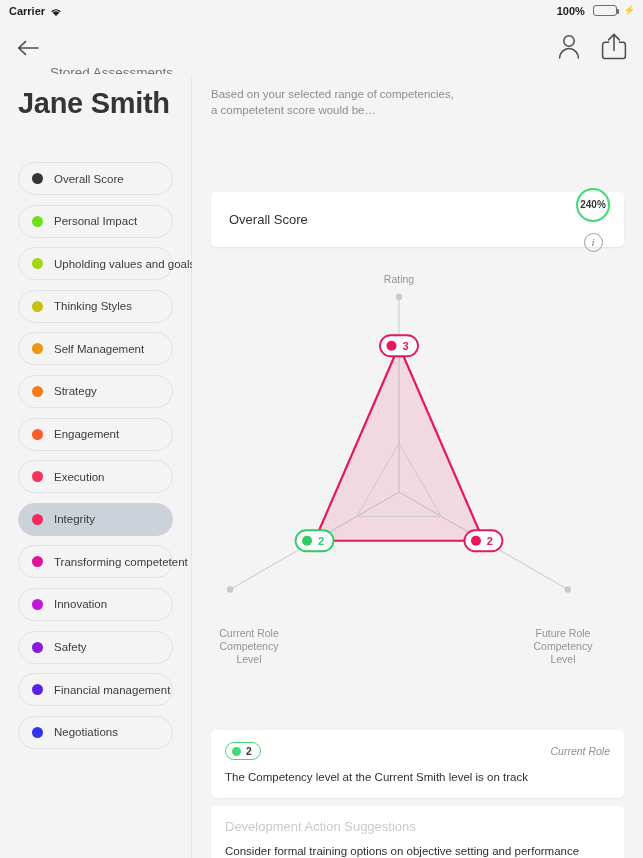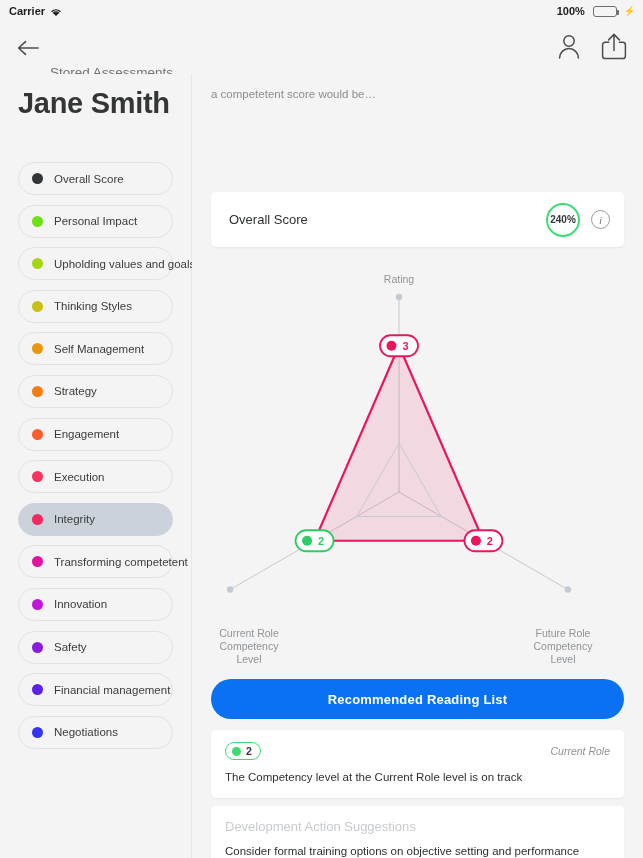--- a/index.html
+++ b/index.html
@@ -12,21 +12,21 @@
   .app { position: relative; width: 643px; height: 858px; background: #6d28d9; }
 
   
   .statusbar {
     position: absolute; top: 0; left: 0; width: 643px; height: 22px;
     display: flex; align-items: center; font-size: 11px; color: #1c1c1c;
     font-weight: bold; background: #f4f4f4;
   }
   .sb-left { position: absolute; left: 9px; display: flex; align-items: center; gap: 5px; }
   .sb-center { position: absolute; left: 0; width: 643px; text-align: center; margin-top: 44px; }
-  .sb-right { position: absolute; right: 7px; display: flex; align-items: center; gap: 8px; }
+  .sb-right { position: absolute; right: 7px; display: flex; gap: 8px; }
   .wifi-icon { display: inline-block; width: 12px; height: 10px; position: relative; top: 1px; }
   .batt {
     width: 24px; height: 11px; border: 1px solid #6e6e6e; border-radius: 3px;
     position: relative; padding: 1px;
   }
   .batt-fill { height: 100%; background: #4cd964; border-radius: 1px; }
   .batt::after {
     content: ""; position: absolute; right: -3px; top: 3px;
     width: 2px; height: 5px; background: #6e6e6e; border-radius: 0 1px 1px 0;
   }
@@ -64,21 +64,21 @@
   
   .main { position: absolute; top: 74px; left: 192px; width: 451px; height: 784px; background: #f4f4f4; }
   .intro { margin: 12px 0 0 19px; font-size: 11.5px; line-height: 16px; color: #8b8d90; }
 
   .score-card {
     position: absolute; top: 118px; left: 19px; width: 413px; height: 55px;
     background: #fff; border-radius: 5px; display: flex; align-items: center;
     box-shadow: 0 1px 2px rgba(0,0,0,0.07);
   }
   .score-label { font-size: 13px; color: #2e3133; margin-left: 18px; font-weight: 500; }
-  .score-right { position: absolute; right: 14px; display: flex; align-items: center; gap: 11px; }
+  .score-right { position: absolute; right: 14px; display: flex; align-items: center; gap: 11px; flex-direction: column; }
   .score-ring {
     width: 34px; height: 34px; border-radius: 50%; border: 2.5px solid #3ddc72;
     display: flex; align-items: center; justify-content: center;
     font-size: 10px; font-weight: bold; color: #33383b;
   }
   .info-ring {
     width: 19px; height: 19px; border-radius: 50%; border: 1px solid #9a9da0;
     display: flex; align-items: center; justify-content: center;
     font-size: 11px; color: #76797c; font-family: "Liberation Serif", serif; font-style: italic;
   }
@@ -222,20 +222,21 @@
         </div>
         <div class="comp-item">
           <span class="comp-dot" style="background: rgb(51, 51, 240);"></span>
           <span class="comp-label">Negotiations</span>
         </div>
       </div>
   </div>
 
   <div class="main">
     <div class="intro">
+      <div>Based on your selected range of competencies,</div>
       <div>a competetent score would be…</div>
     </div>
 
     <div class="score-card">
       <div class="score-label">Overall Score</div>
       <div class="score-right">
         <div class="score-ring">240%</div>
         <div class="info-ring">i</div>
       </div>
     </div>
@@ -264,31 +265,30 @@
             <rect x="-19" y="-10.5" width="38" height="21" rx="10.5" fill="#ffffff" stroke="#e8175d" stroke-width="1.8"></rect>
             <circle cx="-7.5" cy="0" r="5" fill="#e8175d"></circle>
             <text x="6.5" y="4" text-anchor="middle" fill="#e8175d" class="badge-text">2</text>
           </g>
           <text x="207" y="24" text-anchor="middle" class="axis-caption"><tspan x="207" dy="0">Rating</tspan></text>
           <text x="57" y="378" text-anchor="middle" class="axis-caption"><tspan x="57" dy="0">Current Role</tspan><tspan x="57" dy="13">Competency</tspan><tspan x="57" dy="13">Level</tspan></text>
           <text x="371" y="378" text-anchor="middle" class="axis-caption"><tspan x="371" dy="0">Future Role</tspan><tspan x="371" dy="13">Competency</tspan><tspan x="371" dy="13">Level</tspan></text>
         </svg>
     </div>
 
-    <div class="cta">Recommended Reading List</div>
 
     <div class="card card-status">
       <div class="card-toprow">
         <span class="pill">
           <span class="pill-dot"></span>
           <span class="pill-num">2</span>
         </span>
         <span class="card-tag">Current Role</span>
       </div>
-      <div class="card-body">The Competency level at the Current Role level is on track</div>
+      <div class="card-body">The Competency level at the Current Smith level is on track</div>
     </div>
 
     <div class="card card-dev">
       <div class="card-head">Development Action Suggestions</div>
       <div class="card-body">Consider formal training options on objective setting and performance management.</div>
     </div>
   </div>
 </div>
 
 </body></html>

